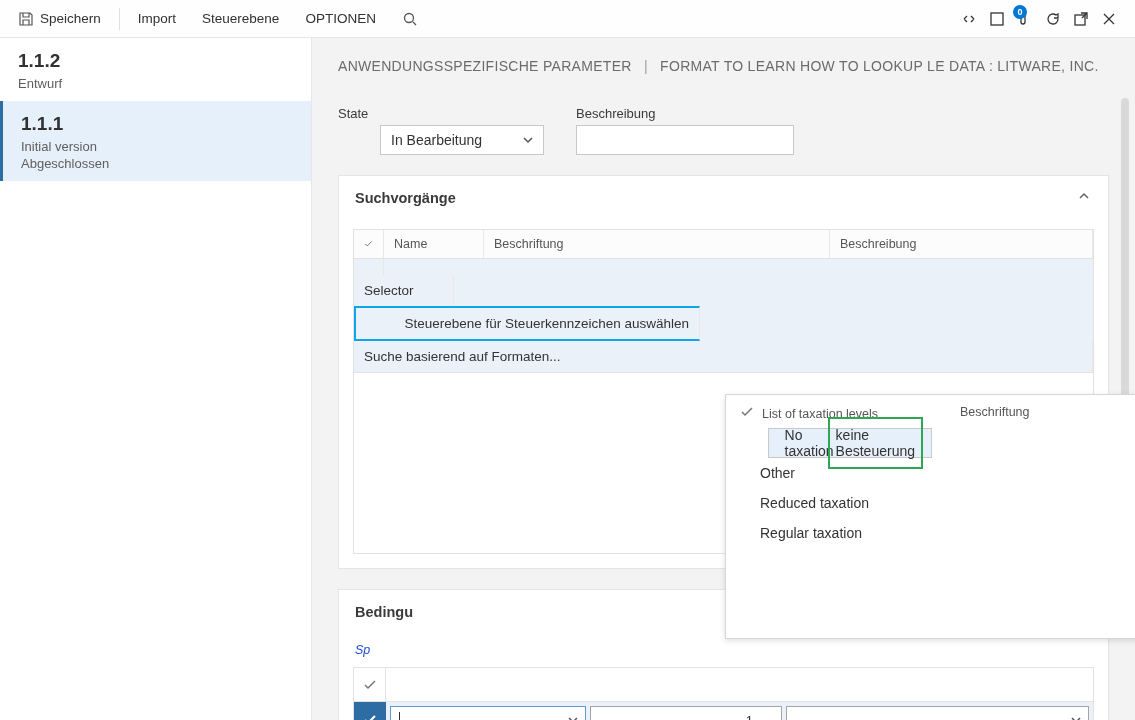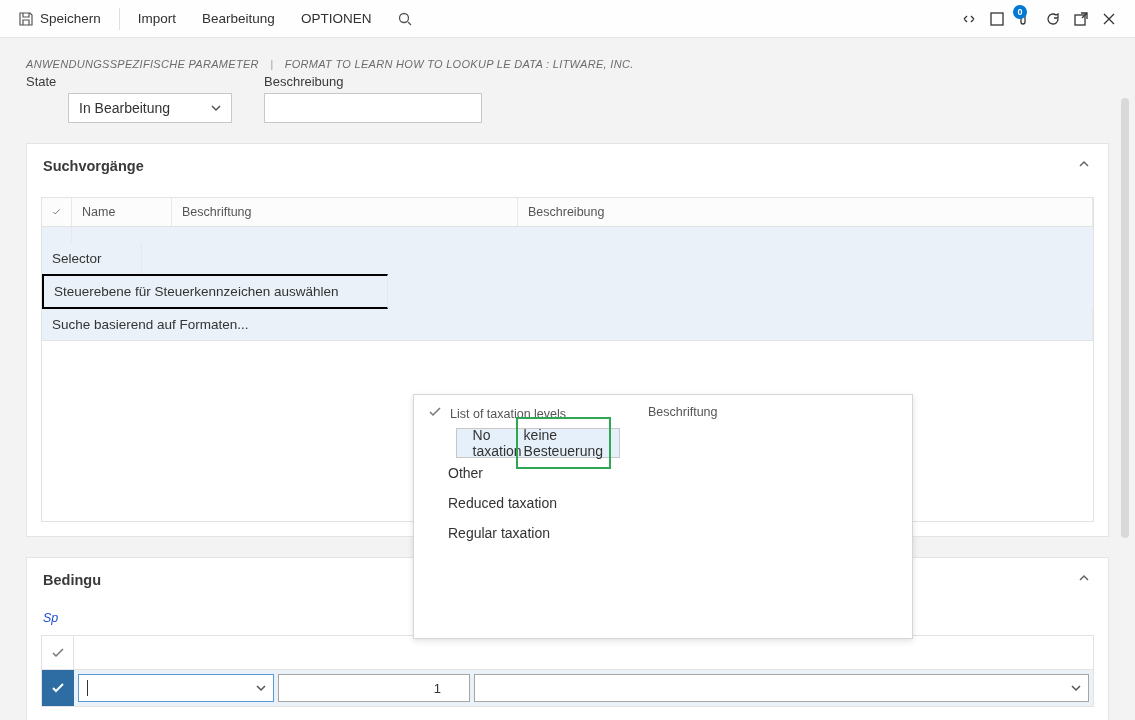--- a/index.html
+++ b/index.html
@@ -22,21 +22,21 @@
     .side-item { padding: 12px 18px 10px 18px; }
     .side-item .ver { font-size: 19px; font-weight: 600; color: #323130; }
     .side-item.active { background: #e6f0fa; border-left: 3px solid #2e6ca4; }
     .side-item .sub { font-size: 13px; color: #605e5c; margin-top: 4px; }
     .side-item .sub2 { font-size: 13px; color: #605e5c; margin-top: 2px; }
 
     
     .main { flex: 1; background: #f3f3f3; overflow-y: auto; position: relative; }
     .main-inner { padding: 20px 26px 20px 26px; position: relative; }
 
-    .breadcrumb { font-size: 11px; color: #6b6b6b; letter-spacing: 0.3px; margin-bottom: 4px; font-style: italic; }
+    .breadcrumb { font-size: 14px; color: #6b6b6b; letter-spacing: 0.3px; margin-bottom: 32px; }
     .breadcrumb .bc-sep { color: #9aa1a7; padding: 0 8px; }
 
     .field-row { display: flex; gap: 32px; margin-bottom: 20px; }
     .field-label { font-size: 13px; color: #3a3a3a; margin-bottom: 4px; }
     .sel { width: 164px; height: 30px; border: 1px solid #c8c8c8; background: #fff; padding: 0 30px 0 10px; position: relative; display: flex; align-items: center; font-size: 14px; margin-left: 42px; }
     .sel-chev { position: absolute; right: 8px; top: 7px; }
     .txt { width: 218px; height: 30px; border: 1px solid #c8c8c8; background: #fff; padding: 0 10px; font-size: 14px; }
 
     .panel { background: #fff; border: 1px solid #e4e4e4; margin-bottom: 20px; }
     .panel-head { display: flex; justify-content: space-between; align-items: center; padding: 12px 16px; font-size: 14.5px; font-weight: 600; color: #3a3a3a; }
@@ -47,21 +47,21 @@
     .grid-head .cell { padding: 7px 10px; font-size: 12.5px; color: #555; border-right: 1px solid #e8e8e8; }
     .grid-row { display: flex; border-bottom: 1px solid #e2e2e2; flex-direction: column; }
     .grid-row .cell { padding: 8px 10px; font-size: 13.5px; color: #333; border-right: 1px solid #e8e8e8; }
     .grid-row.sel-row { background: #eaf1f8; }
     .ck { width: 30px; display: flex; align-items: center; justify-content: center; }
 
     .col-name { width: 100px; }
     .col-label { width: 346px; }
     .col-desc { flex: 1; }
 
-    .hi-green { border: 2px solid #000000; }
+    .hi-green { border: 2px solid #0ea5e9; text-align: right; }
 
     
     .dropdown { position: absolute; left: 413px; top: 356px; width: 500px; background: #fff; border: 1px solid #d6d6d6; box-shadow: 0 2px 6px rgba(0,0,0,0.12); z-index: 5; }
     .dd-head { display: flex; padding: 10px 14px 6px 14px; font-size: 12.5px; color: #555; }
     .dd-head .c1 { width: 220px; display: flex; align-items: center; gap: 8px; }
     .dd-head .c2 { flex: 1; }
     .dd-row { display: flex; padding: 7px 14px 7px 34px; font-size: 14px; justify-content: flex-end; }
     .dd-row .c1 { width: 200px; }
     .dd-row .c2 { flex: 1; }
     .dd-row.sel { background: #e6f0fa; }
@@ -106,21 +106,21 @@
             <path d="M2 2h10l2 2v10H2V2zm3 0v4h6V2M5 14v-5h6v5" fill="none" stroke="#555" stroke-width="1.2"></path>
           </svg>
       </span>
       <span>Speichern</span>
     </div>
     <div class="tb-sep"></div>
     <div class="tb-btn">
       <span>Import</span>
     </div>
     <div class="tb-btn">
-      <span>Bearbeitung</span>
+      <span>Steuerebene</span>
     </div>
     <div class="tb-btn">
       <span>OPTIONEN</span>
     </div>
     <div class="tb-btn">
       <span class="ic">
         <svg viewBox="0 0 16 16" width="16" height="16">
             <circle cx="7" cy="7" r="4.5" fill="none" stroke="#555" stroke-width="1.3"></circle>
             <line x1="11" y1="11" x2="14" y2="14" stroke="#555" stroke-width="1.3"></line>
           </svg>
@@ -158,20 +158,31 @@
     </span>
     <span class="ic">
       <svg viewBox="0 0 16 16" width="16" height="16">
           <path d="M3 3l10 10M13 3L3 13" stroke="#333" stroke-width="1.3"></path>
         </svg>
     </span>
   </div>
 </div>
 
 <div class="content">
+  <div class="sidebar">
+    <div class="side-item">
+      <div class="ver">1.1.2</div>
+      <div class="sub">Entwurf</div>
+    </div>
+    <div class="side-item active">
+      <div class="ver">1.1.1</div>
+      <div class="sub">Initial version</div>
+      <div class="sub2">Abgeschlossen</div>
+    </div>
+  </div>
 
   <div class="main">
     <div class="scroll-ind"></div>
     <div class="main-inner">
 
       <div class="breadcrumb">
         <span>ANWENDUNGSSPEZIFISCHE PARAMETER</span>
         <span class="bc-sep">|</span>
         <span>FORMAT TO LEARN HOW TO LOOKUP LE DATA : LITWARE, INC.</span>
       </div>

